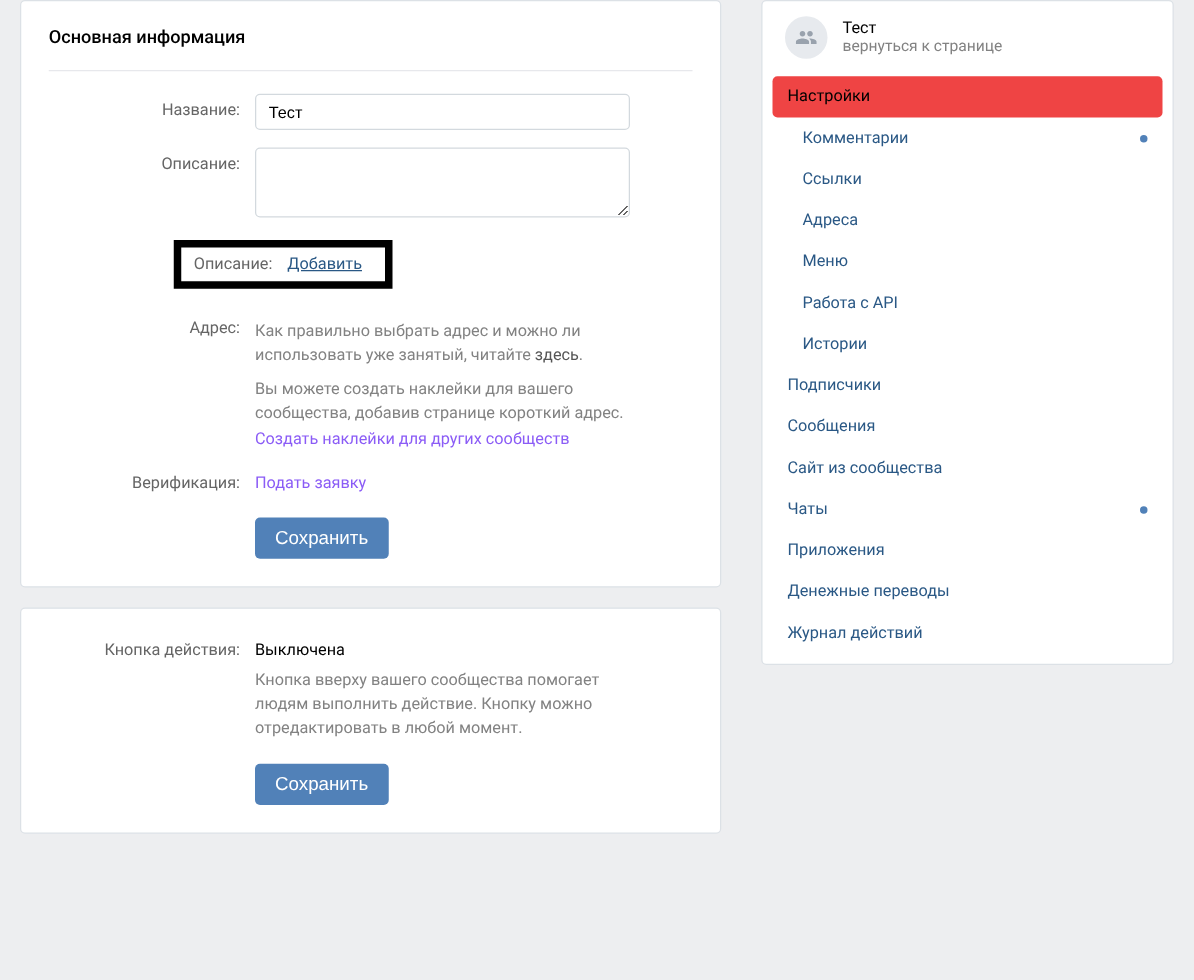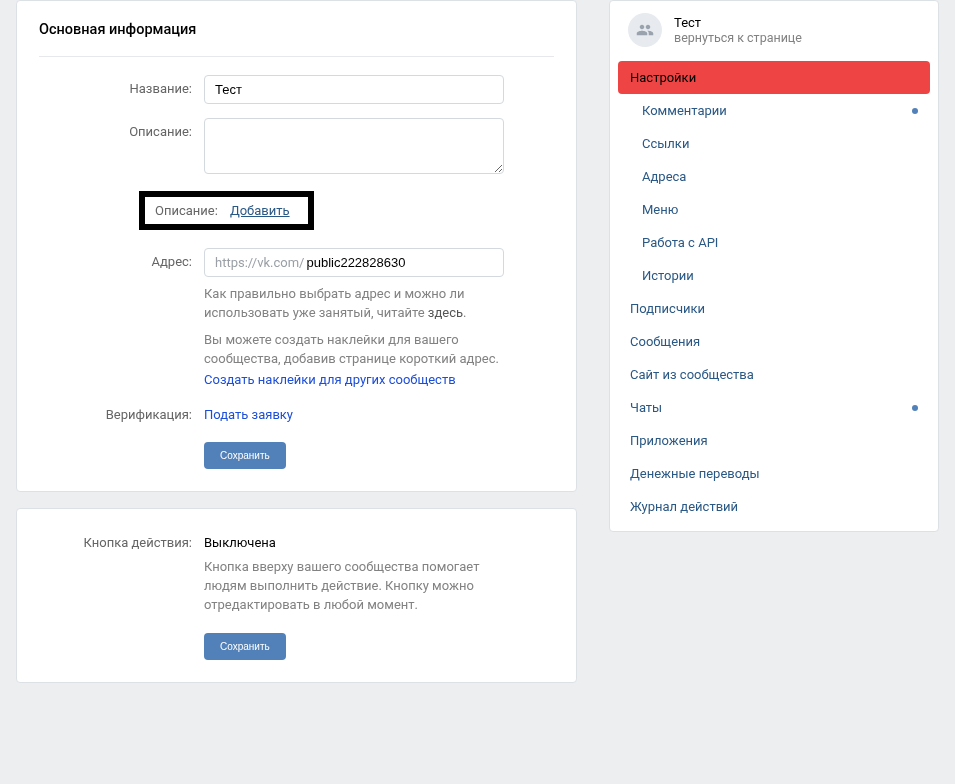--- a/index.html
+++ b/index.html
@@ -71,33 +71,33 @@
     border: 1px solid #d3d9de;
     border-radius: 4px;
     background: #fff;
     padding: 0 0 0 10px;
   }
   .addr-prefix { color: #9aa0a6; padding: 6px 0; white-space: nowrap; }
   .addr-input {
     border: none; outline: none; flex:1; padding:6px 8px 6px 2px; font-size:13px; color:#000; background:transparent;
   }
 
-  .link { color: #1d4ed8; text-decoration: none; cursor: pointer; }
+  .link { color: #8b5cf6; text-decoration: none; cursor: pointer; }
 
   .hint { color: #828282; line-height: 1.45; margin-top: 8px; max-width: 310px; }
   .hint-dark { color: #555; }
 
   .btn-primary {
     display: inline-block;
     background: #5181b8;
     color: #fff;
     border: none;
     border-radius: 4px;
     padding: 8px 16px;
-    font-size: 10px;
+    font-size: 15px;
     cursor: pointer;
   }
 
   .cover-row {
     display: inline-flex;
     align-items: center;
     border: 6px solid #000;
     padding: 6px 18px 6px 10px;
     margin-left: 100px;
     margin-bottom: 18px;
@@ -170,24 +170,20 @@
       </div>
 
       <div class="cover-row">
         <span class="cover-label">Описание:</span>
         <a class="cover-link">Добавить</a>
       </div>
 
       <div class="form-row">
         <div class="form-label">Адрес:</div>
         <div class="form-field">
-          <div class="addr-input-wrap">
-            <span class="addr-prefix">https://vk.com/</span>
-            <input type="text" class="addr-input" value="public222828630" style="">
-          </div>
           <div class="hint">
             <span>Как правильно выбрать адрес и можно ли использовать уже занятый, читайте </span><a class="link hint-dark">здесь</a><span>.</span>
           </div>
           <div class="hint">Вы можете создать наклейки для вашего сообщества, добавив странице короткий адрес.</div>
           <div style="margin-top:4px;">
             <a class="link">Создать наклейки для других сообществ</a>
           </div>
         </div>
       </div>
 

